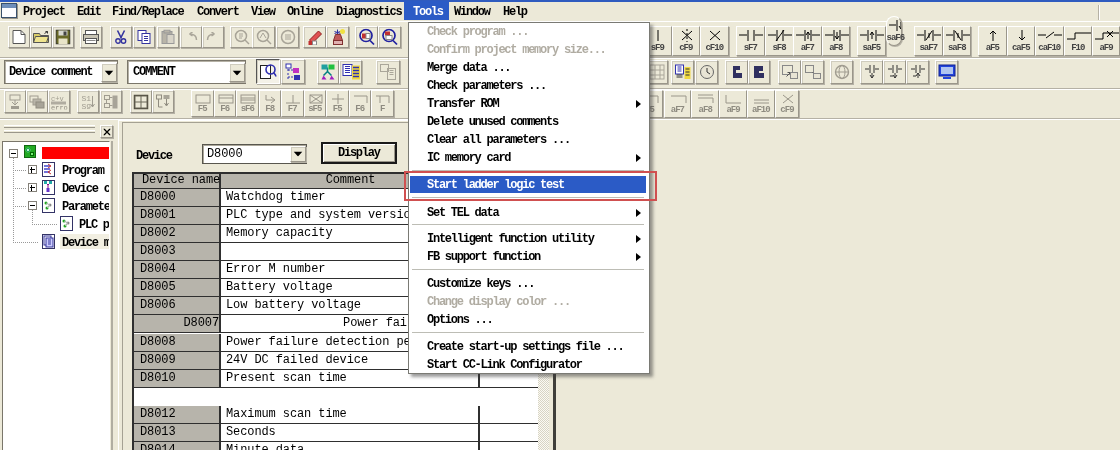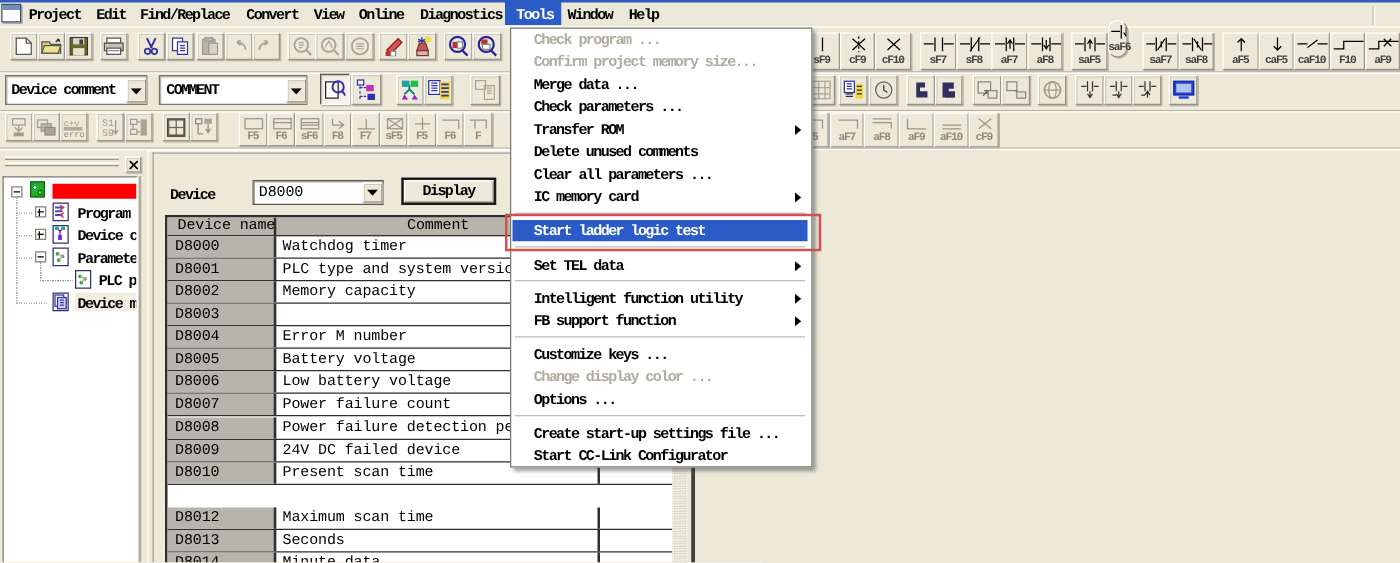--- a/index.html
+++ b/index.html
@@ -652,21 +652,21 @@
 
   <div class="r gc" style="top:0;height:14.7px;line-height:13.6px;">
     <span class="ca gc" style="padding-left:8px;">Device name</span><span class="cb gc" style="text-align:center;padding-left:0;">Comment</span></div>
   <div class="r" style="top:14.7px;"><span class="ca">D8000</span><span class="cb">Watchdog timer</span></div>
   <div class="r" style="top:32.8px;"><span class="ca">D8001</span><span class="cb">PLC type and system version</span></div>
   <div class="r" style="top:50.9px;"><span class="ca">D8002</span><span class="cb">Memory capacity</span></div>
   <div class="r" style="top:69.0px;"><span class="ca">D8003</span></div>
   <div class="r" style="top:87.1px;"><span class="ca">D8004</span><span class="cb">Error M number</span></div>
   <div class="r" style="top:105.2px;"><span class="ca">D8005</span><span class="cb">Battery voltage</span></div>
   <div class="r" style="top:123.3px;"><span class="ca">D8006</span><span class="cb">Low battery voltage</span></div>
-  <div class="r" style="top:141.4px;"><span class="ca">D8007</span><span class="cb">Power failure count</span></div>
+  <div class="r" style="top:141.4px;text-align:right;"><span class="ca">D8007</span><span class="cb">Power failure count</span></div>
   <div class="r" style="top:159.5px;"><span class="ca">D8008</span><span class="cb">Power failure detection period</span></div>
   <div class="r" style="top:177.6px;"><span class="ca">D8009</span><span class="cb">24V DC failed device</span></div>
   <div class="r" style="top:195.7px;"><span class="ca">D8010</span><span class="cb">Present scan time</span></div>
   <div class="r" style="top:231.9px;"><span class="ca">D8012</span><span class="cb">Maximum scan time</span></div>
   <div class="r" style="top:250.0px;"><span class="ca">D8013</span><span class="cb">Seconds</span></div>
   <div class="r" style="top:268.1px;"><span class="ca">D8014</span><span class="cb">Minute data</span></div>
 </div>
 <div class="b" style="left:538px;top:172px;width:11px;height:278px;background:repeating-conic-gradient(#fbfaf4 0 25%,#d8d4c4 0 50%) 0 0/2px 2px;"></div>
 </div>
 

